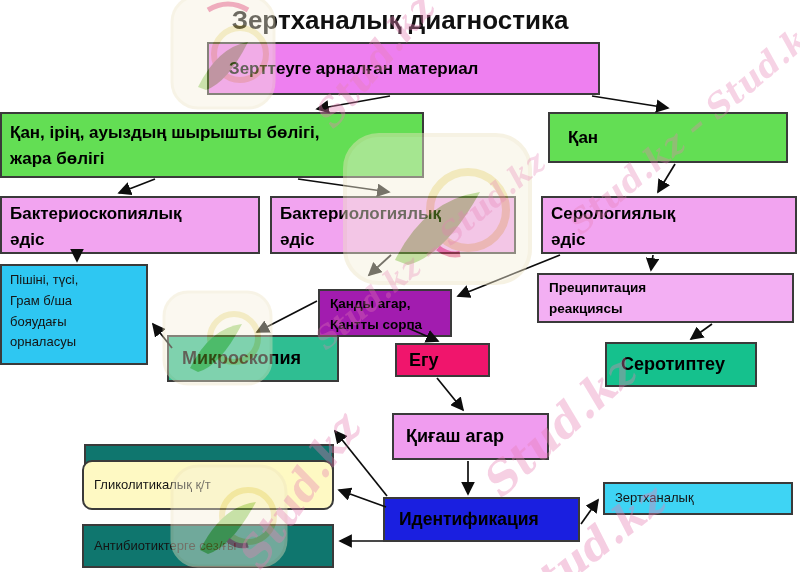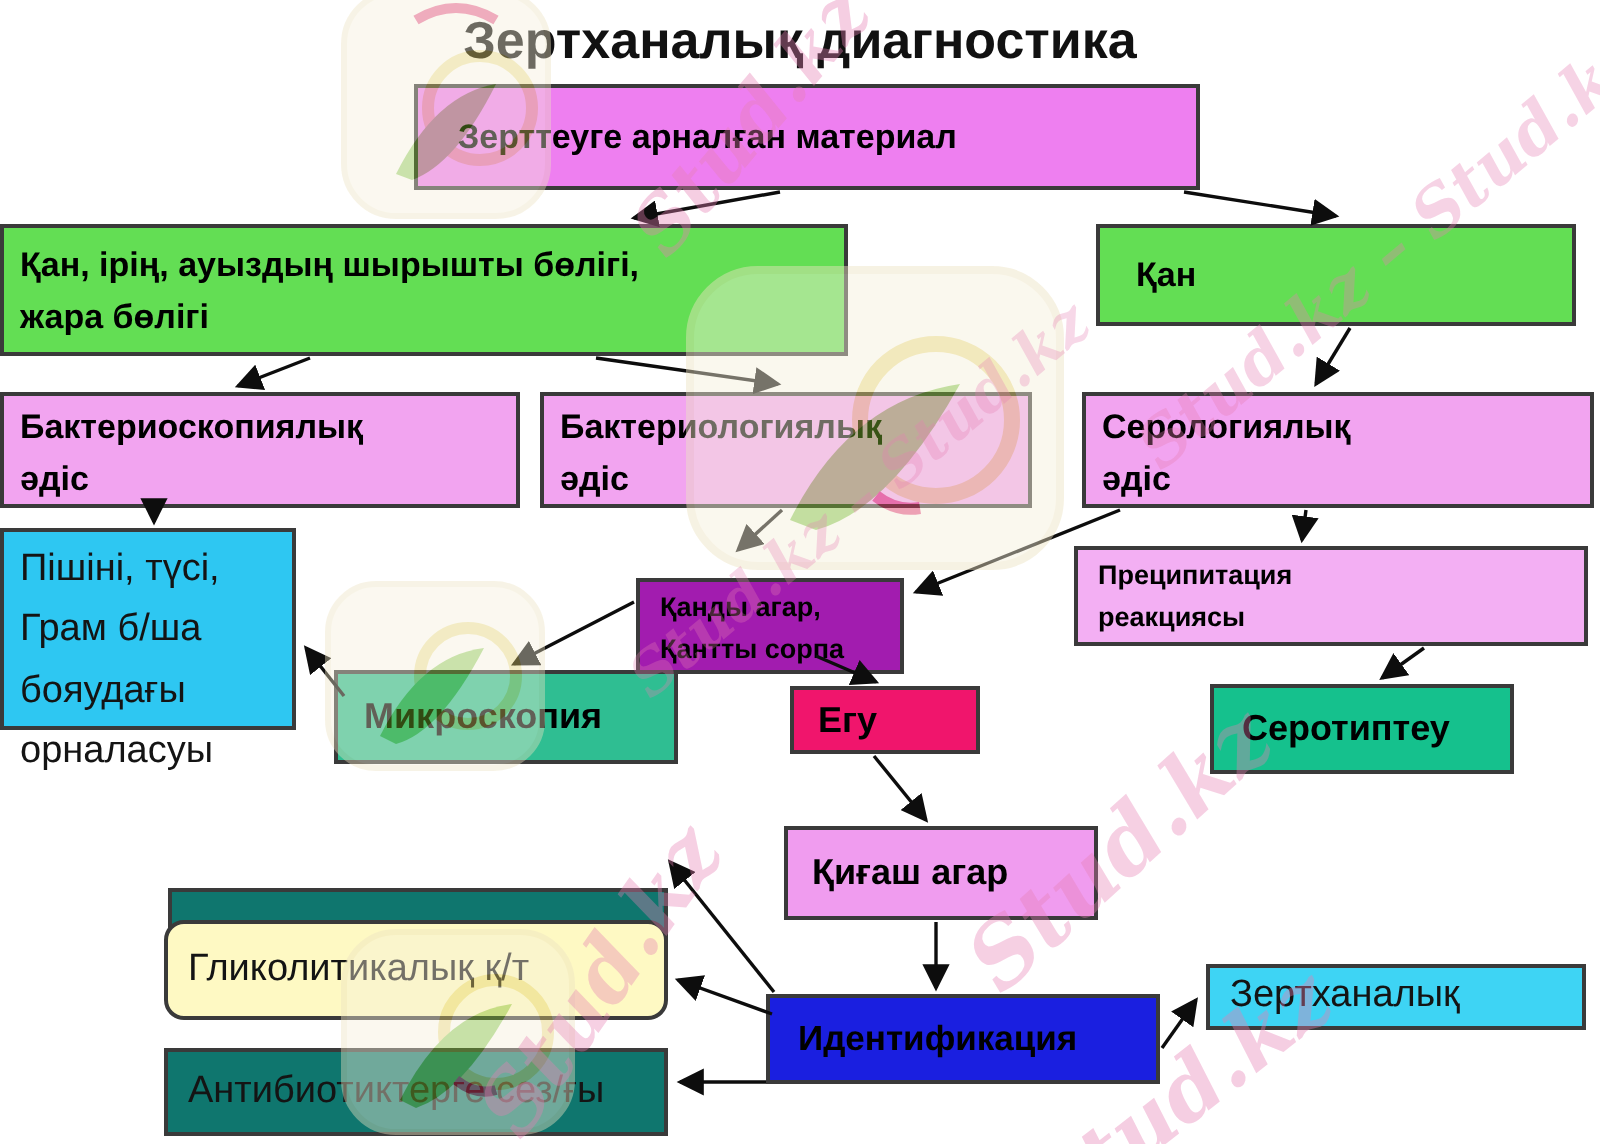--- a/index.html
+++ b/index.html
@@ -6,21 +6,21 @@
   #stage{position:relative;width:800px;height:572px;overflow:hidden;background:#ffffff;
          font-family:"Liberation Sans",sans-serif;}
   .title{position:absolute;left:0;top:5px;width:800px;text-align:center;
          font-size:26px;font-weight:bold;color:#111;letter-spacing:0px;}
   .node{position:absolute;border:2px solid #3a3a3a;box-sizing:border-box;color:#000;
         white-space:pre-line;}
   .flexc{display:flex;align-items:center;}
   .b17{font-size:17px;font-weight:bold;line-height:1.5;}
   .b18{font-size:18px;font-weight:bold;}
   .b13{font-size:13.5px;font-weight:bold;line-height:1.55;}
-  .r15{font-size:19px;font-weight:normal;color:#141414;line-height:1.6;}
+  .r15{font-size:13px;font-weight:normal;color:#141414;line-height:1.6;}
 
   .n-material{left:207px;top:42px;width:393px;height:53px;padding-left:20px;}
   .n-specimen{left:0px;top:112px;width:424px;height:66px;padding:6px 8px;}
   .n-blood{left:548px;top:112px;width:240px;height:51px;padding-left:18px;}
   .n-bacterioscopy{left:0px;top:196px;width:260px;height:58px;padding:3px 8px;}
   .n-bacteriology{left:270px;top:196px;width:246px;height:58px;padding:3px 8px;}
   .n-serology{left:541px;top:196px;width:256px;height:58px;padding:3px 8px;}
   .n-morphology{left:0px;top:264px;width:148px;height:101px;padding:4px 8px;}
   .n-blood-agar{left:318px;top:279px;width:134px;height:48px;padding:3px 10px;}
   .n-precipitation{left:537px;top:273px;width:257px;height:50px;padding:3px 10px;}

